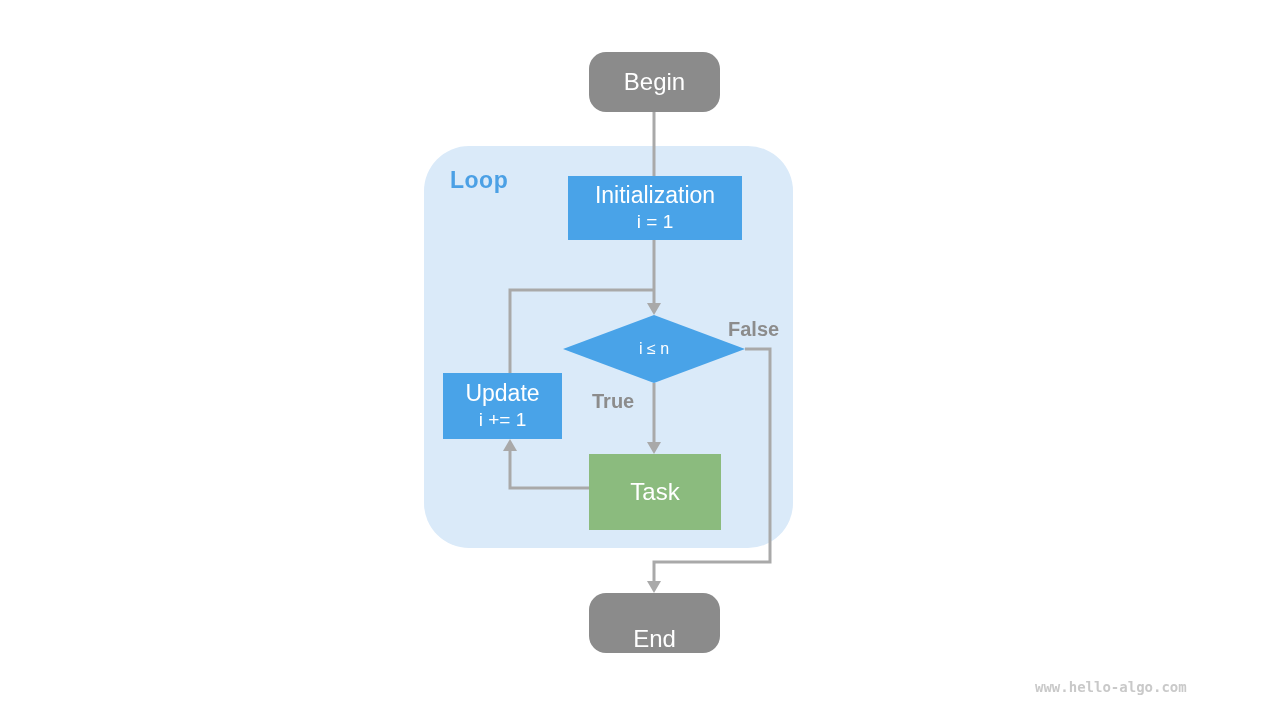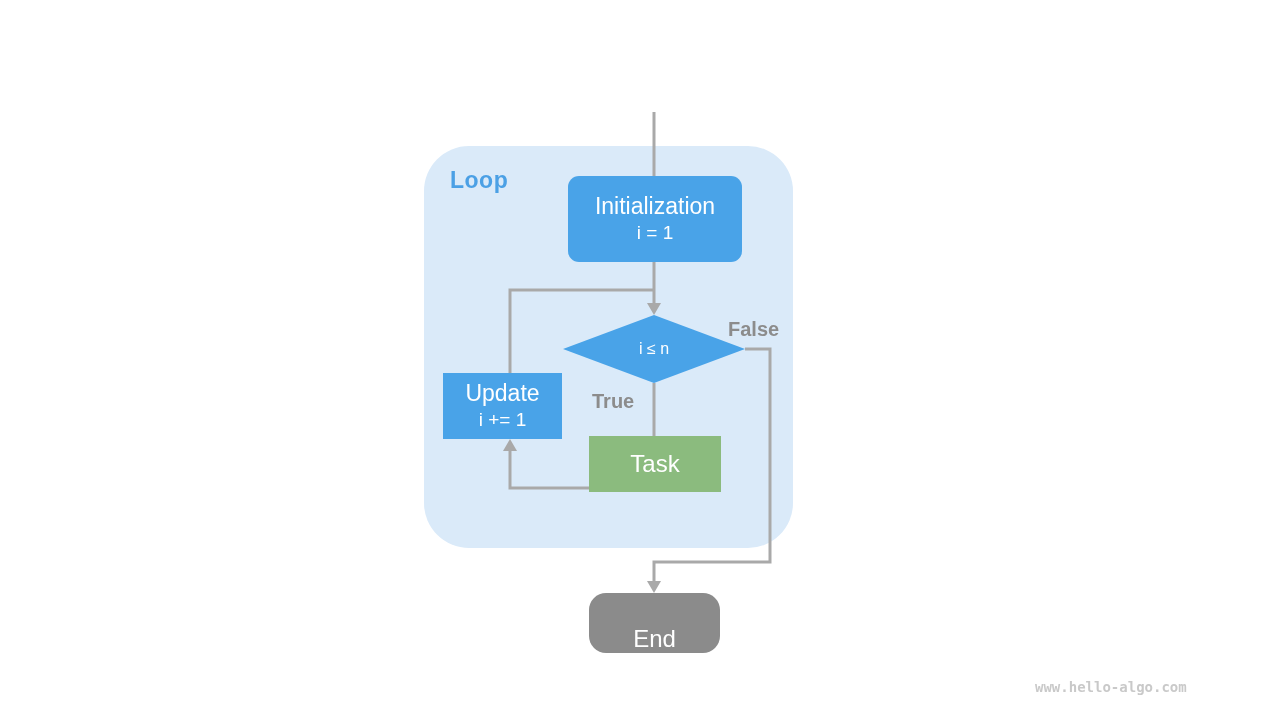--- a/index.html
+++ b/index.html
@@ -77,38 +77,37 @@
     font-family:Liberation Sans, sans-serif;
     font-size:19px;
     line-height:26px;
   }
   .node-begin{
     left:589px; top:52px; width:131px; height:60px;
     background:var(--node-gray);
     border-radius:17px;
   }
   .node-init{
-    left:568px; top:176px; width:174px; height:86px;
+    left:568px; top:176px; width:174px; height:64px;
     background:var(--node-blue);
-    border-radius:11px;
   }
   .node-condition{
     left:563px; top:315px; width:182px; height:68px;
     background:var(--node-blue);
     clip-path:polygon(50% 0, 100% 50%, 50% 100%, 0 50%);
   }
   .node-condition .node-code{
     font-size:16px;
   }
   .node-update{
     left:443px; top:373px; width:119px; height:66px;
     background:var(--node-blue);
   }
   .node-task{
-    left:589px; top:436px; width:132px; height:56px;
+    left:589px; top:454px; width:132px; height:76px;
     background:var(--node-green);
   }
   .node-end{
     left:589px; top:593px; width:131px; height:60px;
     background:var(--node-gray);
     border-radius:17px;
     justify-content:flex-end;
   }
   .edge-label{
     position:absolute;
@@ -147,20 +146,23 @@
     <path class="edge" d="M654,383 L654,447"></path>
     <polygon class="arrow" points="647,442 661,442 654,454"></polygon>
 
     <path class="edge" d="M589,488 L510,488 L510,444"></path>
     <polygon class="arrow" points="503,451 517,451 510,439"></polygon>
 
     <path class="edge" d="M745,349 L770,349 L770,562 L654,562 L654,586"></path>
     <polygon class="arrow" points="647,581 661,581 654,593"></polygon>
   </svg>
 
+  <div class="node node-begin">
+    <div class="node-label">Begin</div>
+  </div>
 
   <div class="node node-init">
     <div class="node-title">Initialization</div>
     <div class="node-code">i = 1</div>
   </div>
 
   <div class="node node-condition">
     <div class="node-code">i ≤ n</div>
   </div>
 

